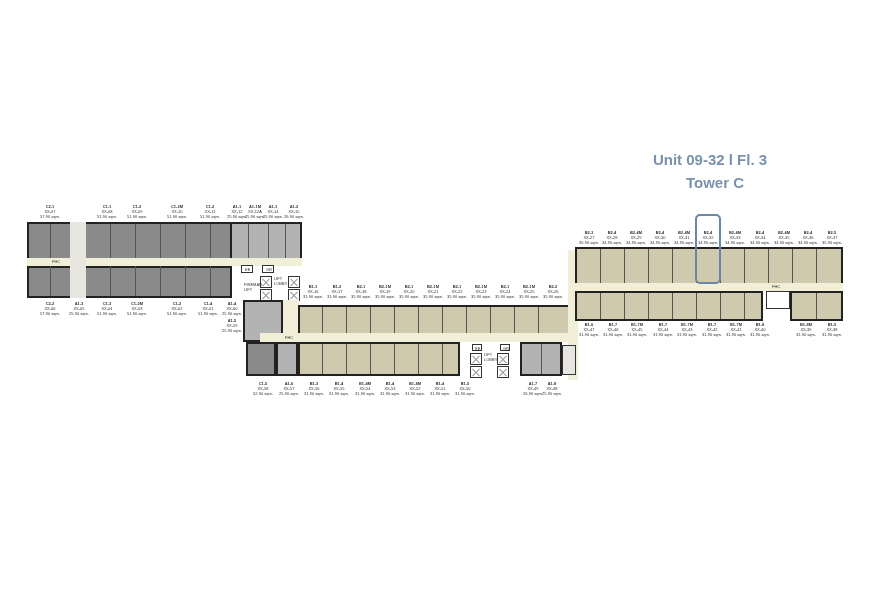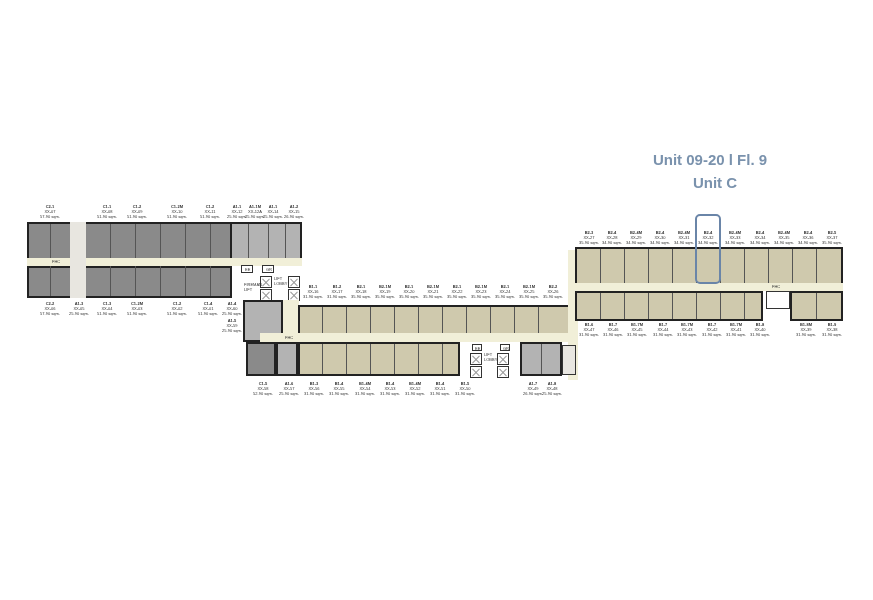--- a/index.html
+++ b/index.html
@@ -17,22 +17,22 @@
   .core.x::before,.core.x::after{content:"";position:absolute;left:0;top:50%;width:100%;height:1px;background:#999;}
   .core.x::before{transform:rotate(45deg);}
   .core.x::after{transform:rotate(-45deg);}
   .tag{position:absolute;font-size:4px;color:#333;}
   .hl{position:absolute;border:2px solid #6a85a8;border-radius:5px;box-sizing:border-box;}
   .div{position:absolute;background:#555;width:1px;}
 </style>
 </head>
 <body>
 
-<div class="title" style="left:630px;top:151px;width:160px;">Unit 09-20  l  Fl. 9</div>
-<div class="title" style="left:655px;top:174px;width:120px;">Unit C</div>
+<div class="title" style="left:630px;top:151px;width:160px;">Unit 09-32  l  Fl. 3</div>
+<div class="title" style="left:655px;top:174px;width:120px;">Tower C</div>
 
 <div class="plan">
 
   <div class="block dark" style="left:27px;top:222px;width:205px;height:40px;"></div>
   <div class="block mid" style="left:230px;top:222px;width:72px;height:40px;"></div>
   <div class="block dark" style="left:27px;top:266px;width:205px;height:32px;"></div>
   <div class="corr" style="left:27px;top:258px;width:275px;height:8px;"></div>
   <div class="corr" style="left:70px;top:222px;width:16px;height:76px;background:#e8e6e0;"></div>
 
   <div class="div" style="left:50px;top:224px;height:34px;"></div>

